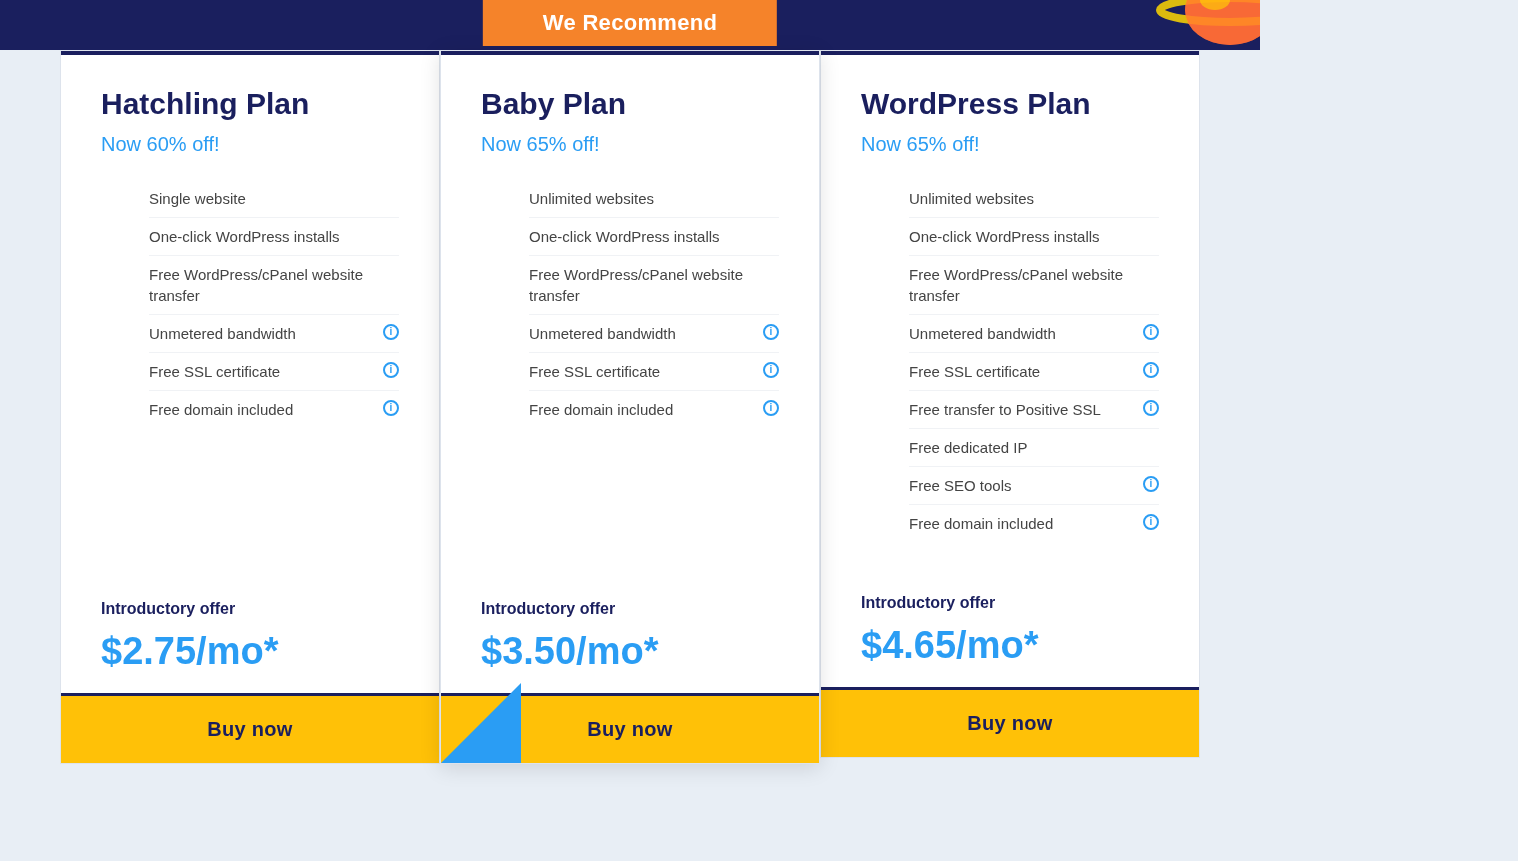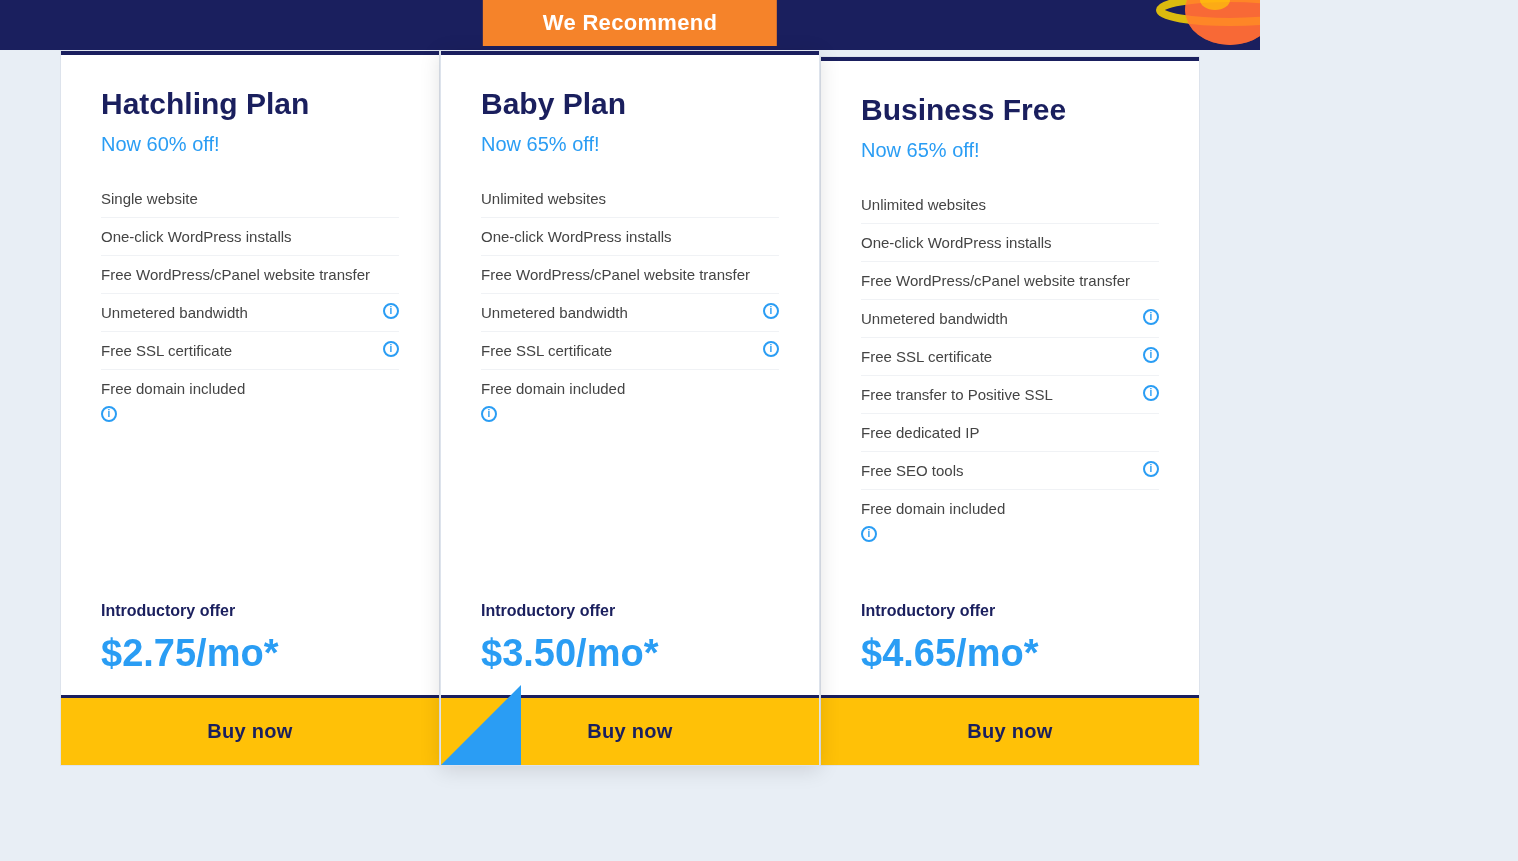--- a/index.html
+++ b/index.html
@@ -63,21 +63,21 @@
     }
 
     
     .cards-container {
       position: absolute;
       top: 50px;
       left: 0;
       right: 0;
       display: flex;
       justify-content: center;
-      align-items: flex-end;
+      align-items: flex-start;
       gap: 0;
       padding: 0 60px;
     }
 
     .pricing-card {
       background: #ffffff;
       flex: 1;
       max-width: 460px;
       padding: 36px 40px 0 40px;
       position: relative;
@@ -110,25 +110,25 @@
 
     .features-list li {
       font-size: 15px;
       color: #444;
       padding: 8px 0;
       border-bottom: 1px solid #f0f2f5;
       display: flex;
       align-items: flex-start;
       gap: 6px;
       line-height: 1.4;
+      margin-left: 48px;
     }
 
     .features-list li:last-child {
       border-bottom: none;
-      flex-direction: column;
     }
 
     .info-icon {
       display: inline-flex;
       align-items: center;
       justify-content: center;
       width: 16px;
       height: 16px;
       border: 2px solid #2a9df4;
       border-radius: 50%;
@@ -296,21 +296,21 @@
       <div class="pricing-footer">
         <div class="introductory-label">Introductory offer</div>
         <div class="price">$3.50/mo*</div>
       </div>
       <button class="buy-button">Buy now</button>
       <div class="blue-triangle-decoration"></div>
     </div>
 
     <div class="pricing-card">
       <div class="card-top-shadow"></div>
-      <h2 class="plan-name">Business Free</h2>
+      <h2 class="plan-name">WordPress Plan</h2>
       <div class="discount-text">Now 65% off!</div>
       <ul class="features-list">
         <li>
           <span class="feature-text">Unlimited websites</span>
         </li>
         <li>
           <span class="feature-text">One-click WordPress installs</span>
         </li>
         <li>
           <span class="feature-text">Free WordPress/cPanel website transfer</span>

